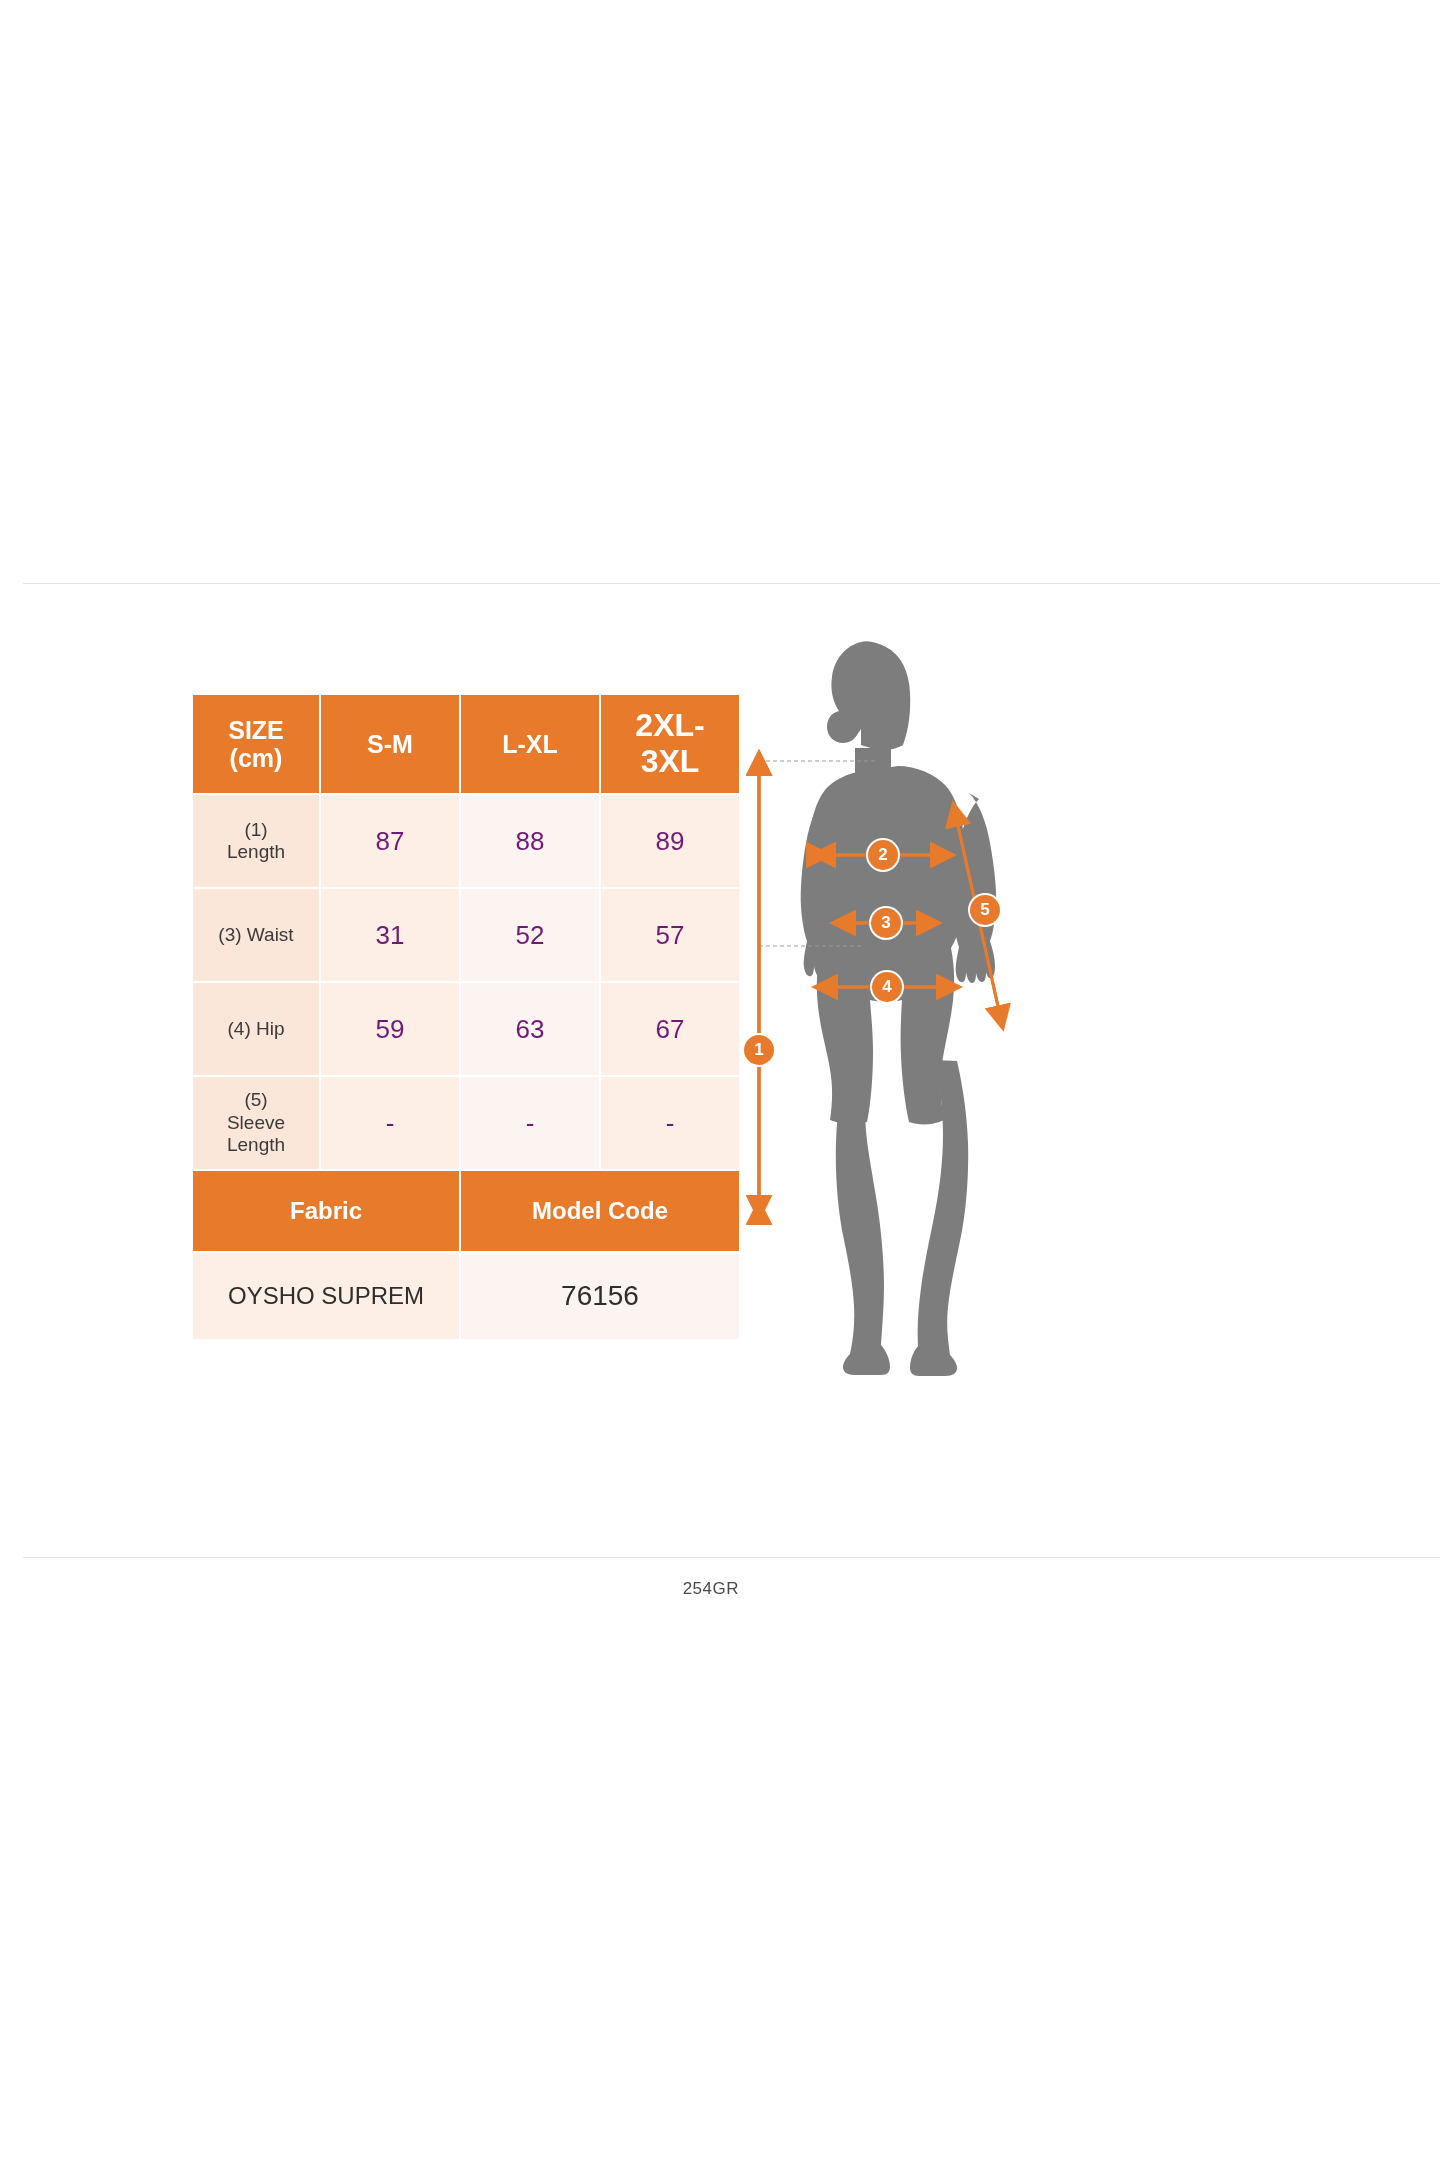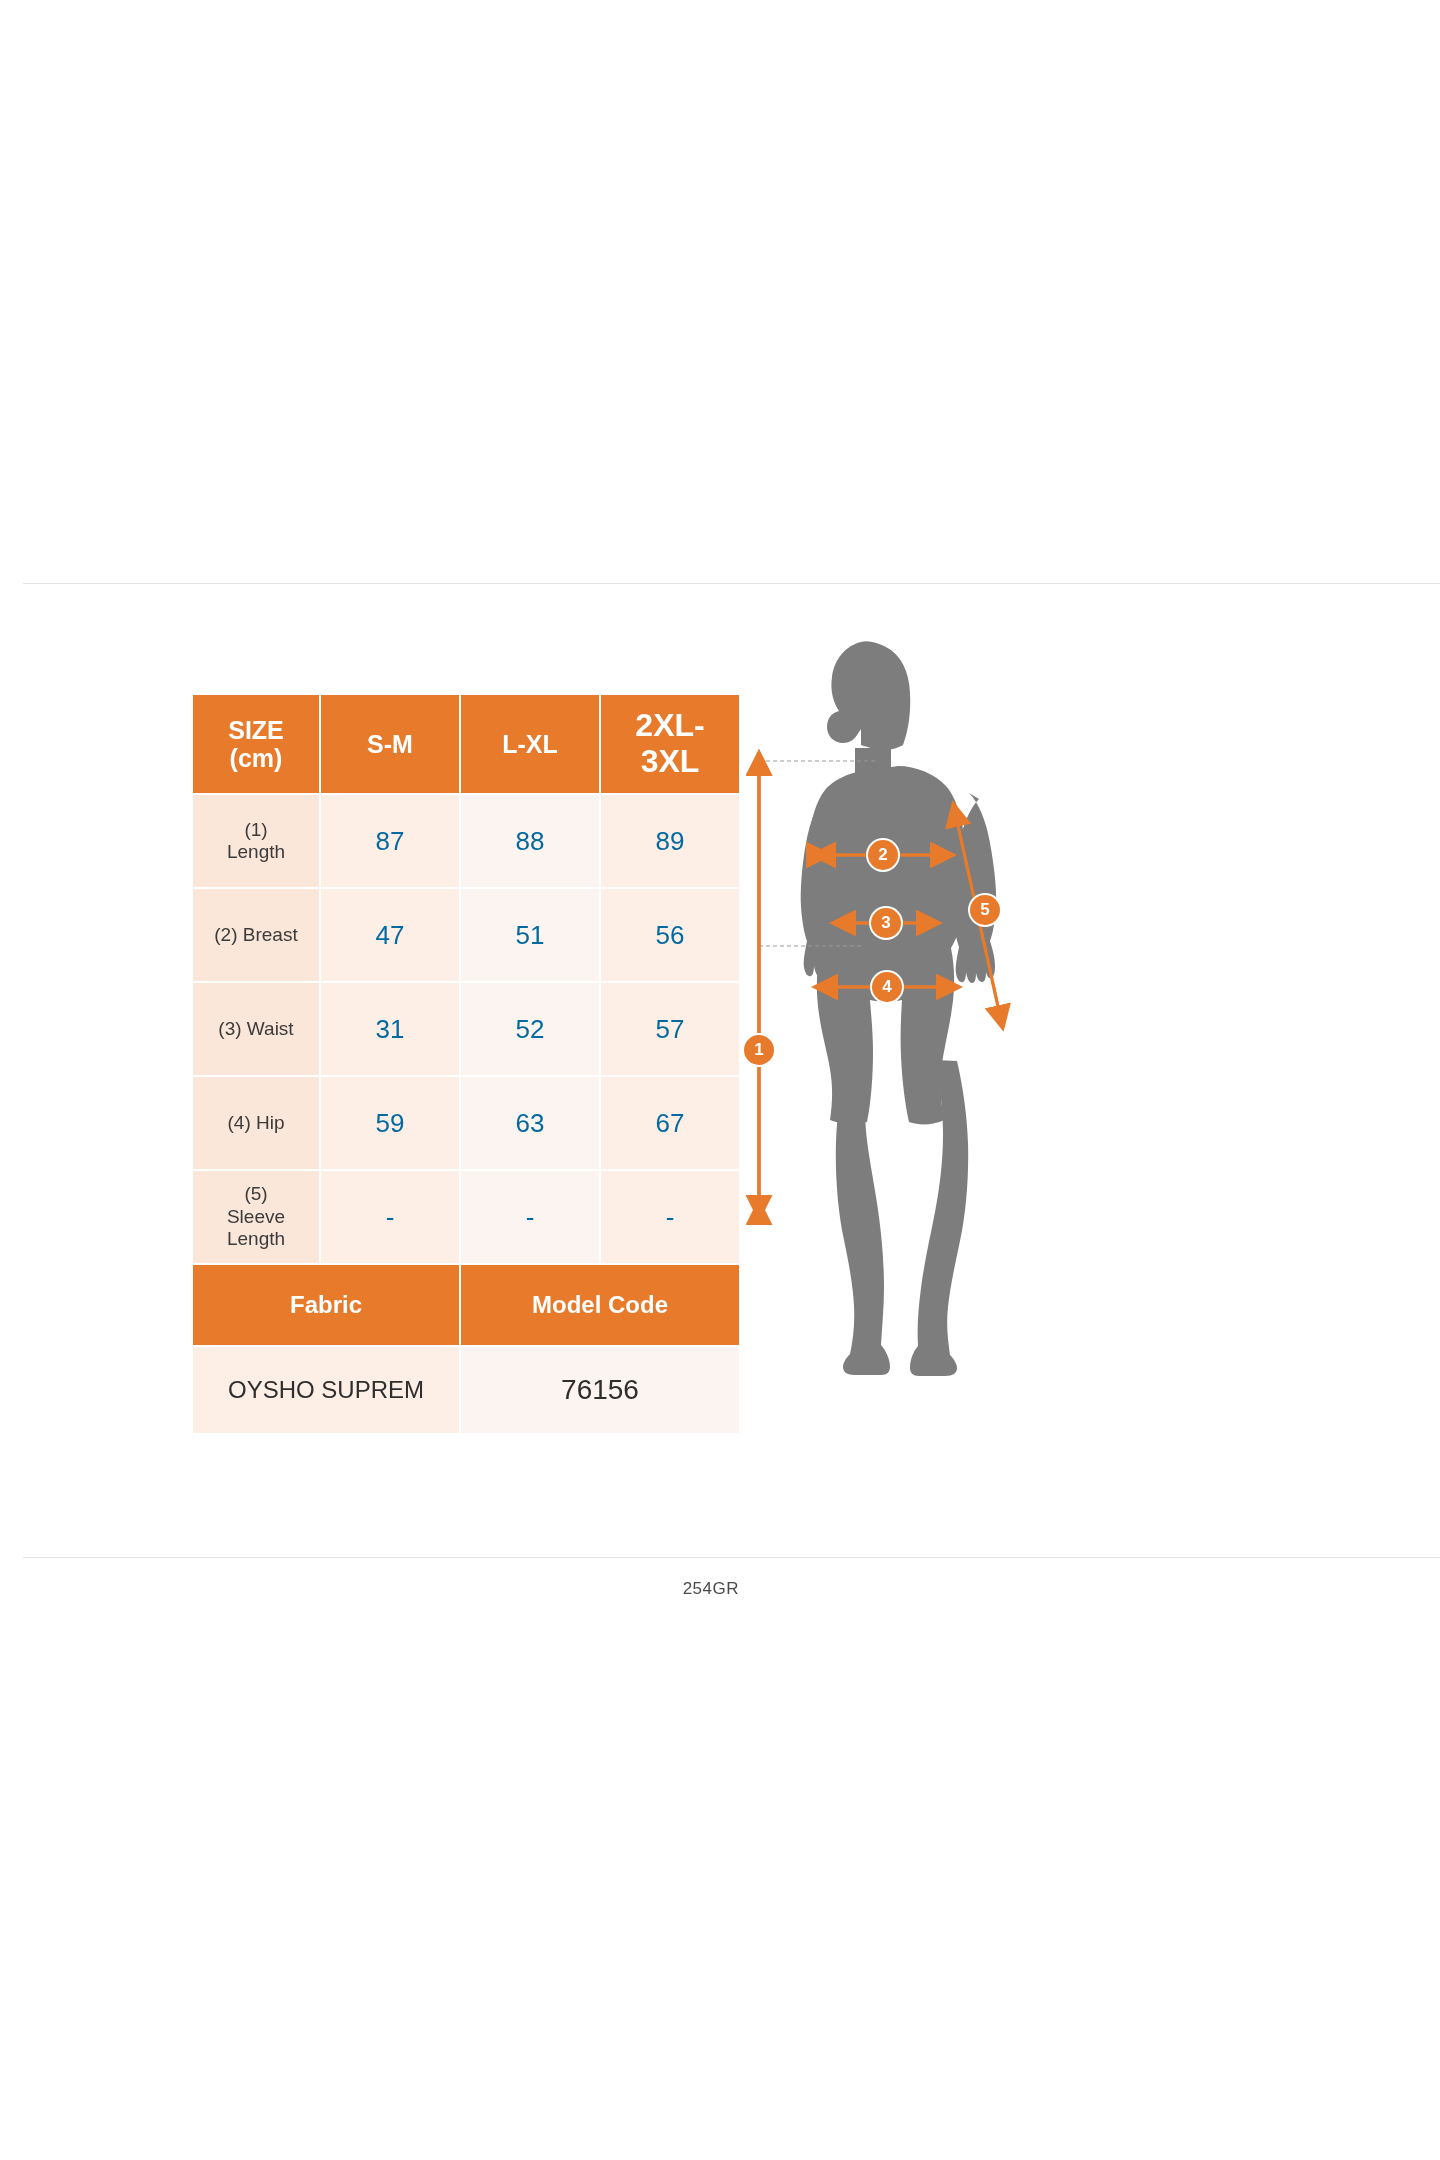--- a/index.html
+++ b/index.html
@@ -66,21 +66,21 @@
 
   .rowlabel {
     background: #fbe6da;
     color: #3b3b3b;
     font-size: 19px;
     line-height: 1.18;
     height: 92px;
   }
   .cellval {
     background: #fdeee6;
-    color: #0369a1;
+    color: #701a75;
     font-size: 26px;
     height: 92px;
   }
   .cellval.alt { background: #fcf4f0; }
 
   .subhdr {
     background: #e87a2c;
     color: #ffffff;
     font-size: 24px;
     font-weight: bold;
@@ -173,26 +173,20 @@
     </thead>
     <tbody>
       <tr>
         <td class="rowlabel">
           <div>(1)</div>
           <div>Length</div>
         </td>
         <td class="cellval">87</td>
         <td class="cellval alt">88</td>
         <td class="cellval">89</td>
-      </tr>
-      <tr>
-        <td class="rowlabel">(2) Breast</td>
-        <td class="cellval">47</td>
-        <td class="cellval alt">51</td>
-        <td class="cellval">56</td>
       </tr>
       <tr>
         <td class="rowlabel">(3) Waist</td>
         <td class="cellval">31</td>
         <td class="cellval alt">52</td>
         <td class="cellval">57</td>
       </tr>
       <tr>
         <td class="rowlabel">(4) Hip</td>
         <td class="cellval">59</td>

